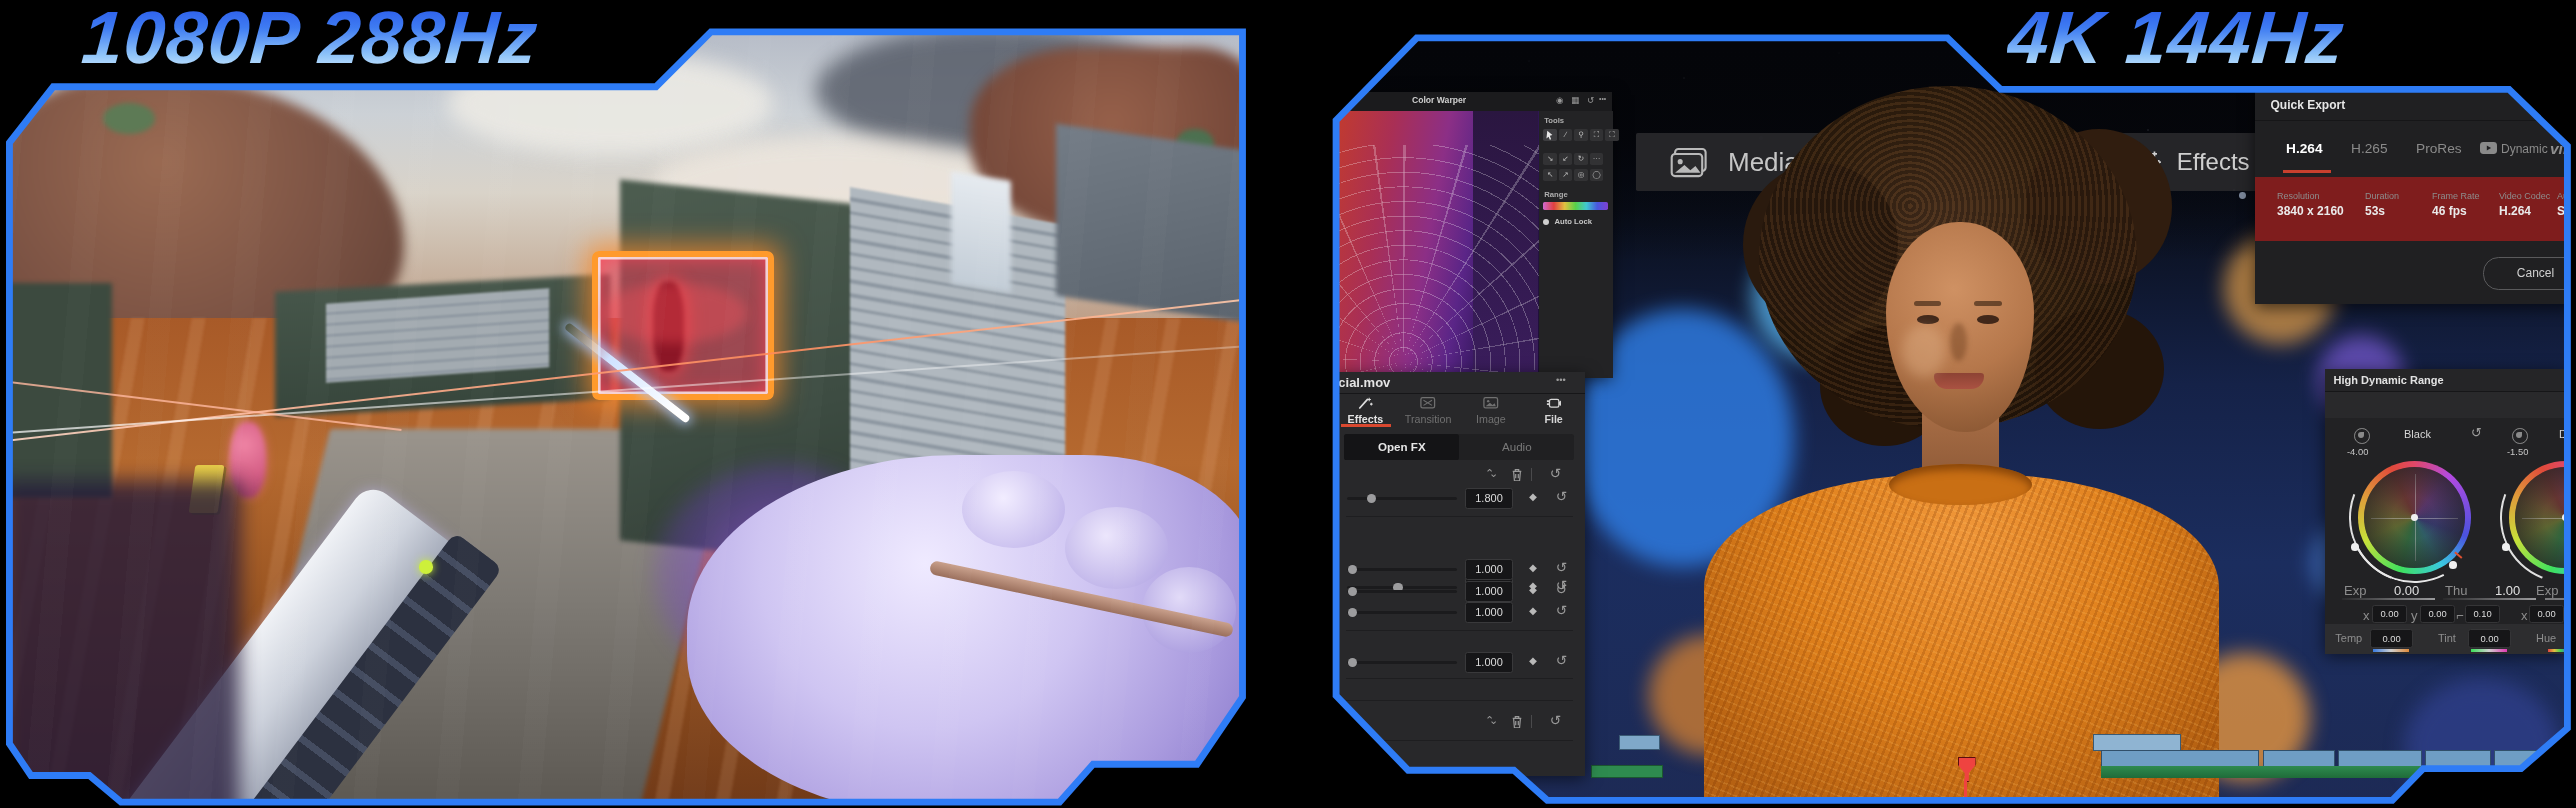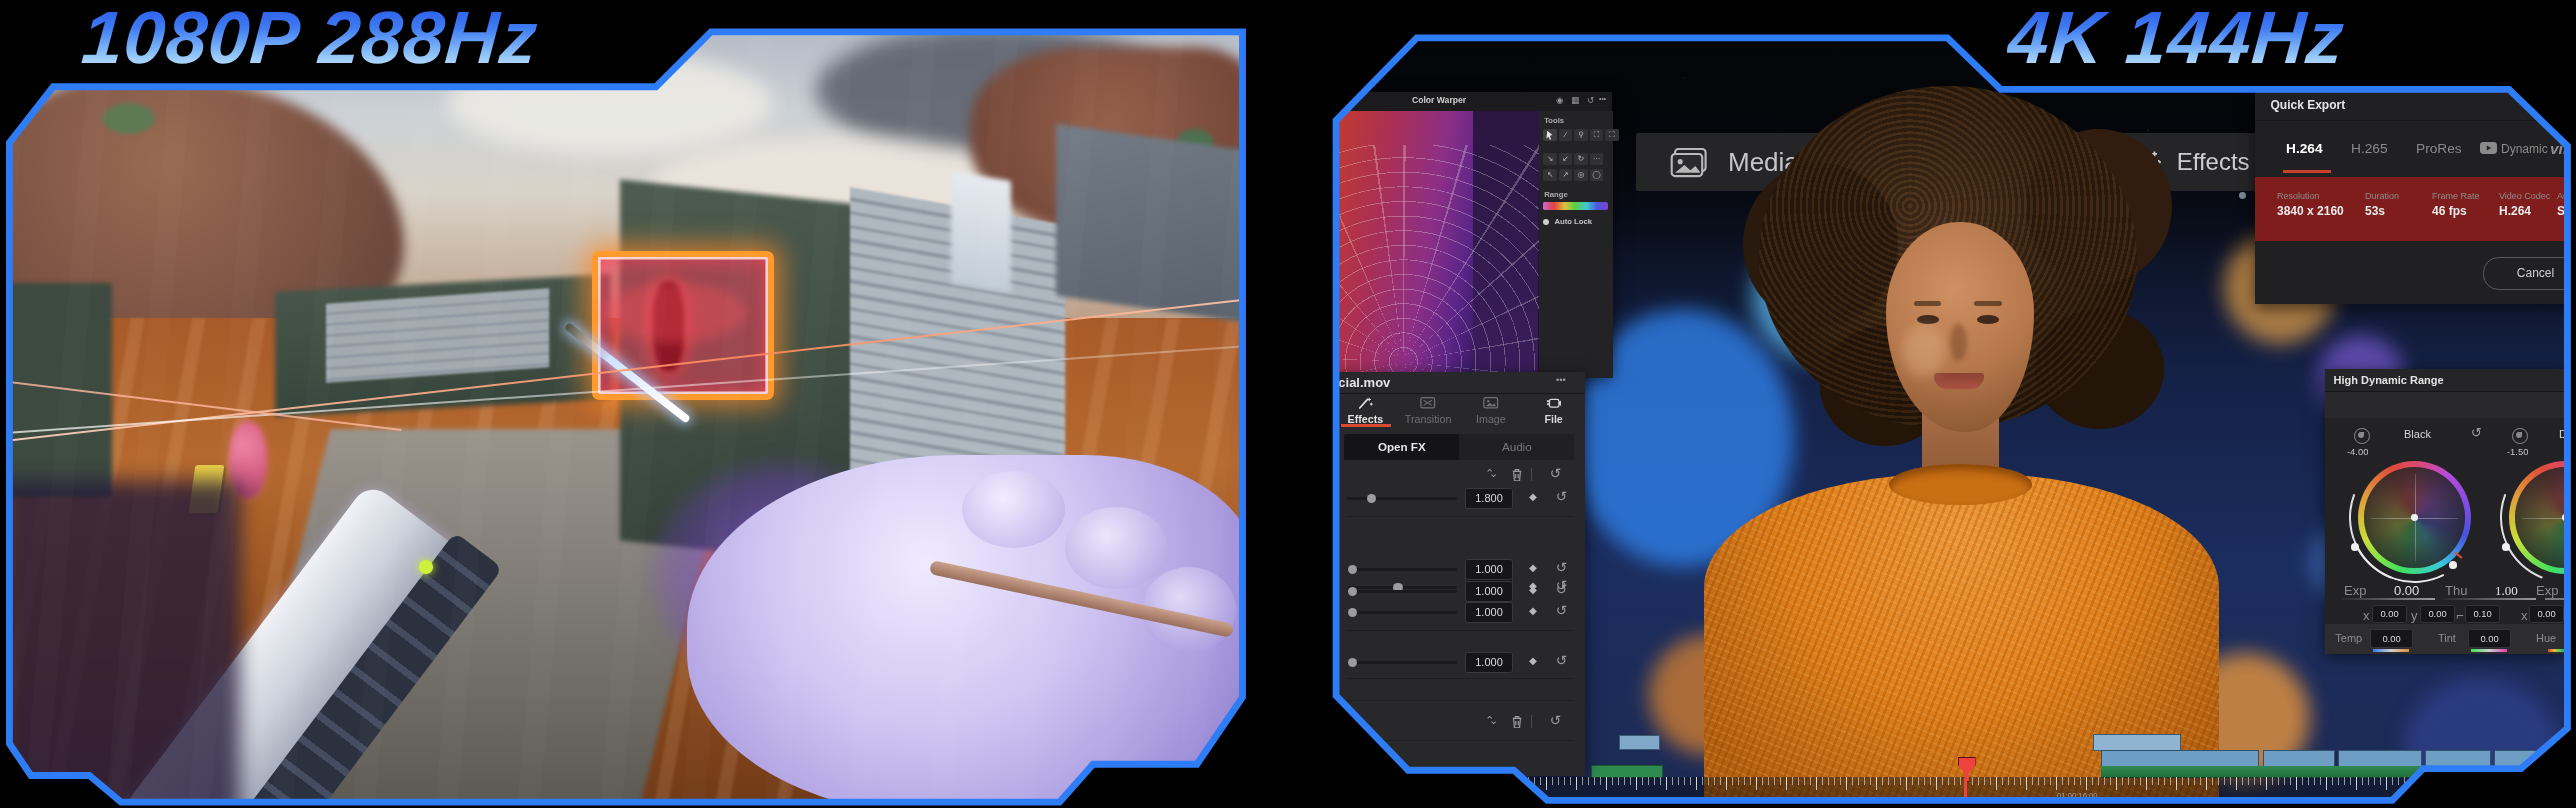--- a/index.html
+++ b/index.html
@@ -461,21 +461,21 @@
               <div class="cross-h"></div>
               <div class="cdot"></div>
             </div>
           <div class="arc" style="border-left-color:#e0e0e0;transform:rotate(-24deg);"></div>
           <div class="abs round" style="left:-6.9px;top:82px;width:7.7px;height:7.7px;background:#f0f0f0;"></div>
         </div>
 
         <span class="hlab" style="left:19px;top:165px;">Exp</span>
         <span class="hlab" style="left:69px;top:165px;color:#e0e0e0;">0.00</span>
         <span class="hlab" style="left:120px;top:165px;">Thu</span>
-        <span class="hlab" style="left:170px;top:165px;color:#e0e0e0;font-family:Liberation Serif, serif;">1.00</span>
+        <span class="hlab" style="left:170px;top:165px;color:#e0e0e0;">1.00</span>
         <span class="hlab" style="left:211px;top:165px;">Exp</span>
         <div class="abs" style="left:17px;top:180px;width:93px;height:1.7px;background:linear-gradient(90deg,#2a2a2c,#9a9a9c);"></div>
         <div class="abs" style="left:118px;top:180px;width:93px;height:1.7px;background:linear-gradient(90deg,#2a2a2c,#9a9a9c);"></div>
         <div class="abs" style="left:220px;top:180px;width:22px;height:1.7px;background:#7a7a7c;"></div>
 
         <span class="hlab" style="left:38px;top:190px;">x</span>
         <div class="hbox" style="left:47px;top:187px;width:33px;">0.00</div>
         <span class="hlab" style="left:86px;top:190px;">y</span>
         <div class="hbox" style="left:95px;top:187px;width:33px;">0.00</div>
         <span class="hlab" style="left:131px;top:190px;">⌐</span>
@@ -491,28 +491,20 @@
         <div class="abs" style="left:48px;top:25px;width:36px;height:2.6px;background:linear-gradient(90deg,#3a7be0,#cfcfcf,#e08a3a);"></div>
         <span class="hlab" style="left:113px;top:7.7px;font-size:11px;">Tint</span>
         <div class="hbox" style="left:143px;top:5.2px;width:41px;height:17px;line-height:17px;">0.00</div>
         <div class="abs" style="left:146px;top:25px;width:36px;height:2.6px;background:linear-gradient(90deg,#3ae05a,#cfcfcf,#e03ab4);"></div>
         <span class="hlab" style="left:211px;top:7.7px;font-size:11px;">Hue</span>
         <div class="hbox" style="left:239px;top:5.2px;width:41px;height:17px;line-height:17px;">0.00</div>
         <div class="abs" style="left:223px;top:25px;width:19px;height:2.6px;background:linear-gradient(90deg,#e04040,#e0c040,#40d050,#4068e0);"></div>
       </div>
     </div>
 
-    <div class="abs" style="left:1336px;top:777px;width:1231px;height:24px;background:rgba(8,10,14,.45);">
-      <div class="ticklayer" style="height:7.7px;opacity:.8;
-        background:repeating-linear-gradient(90deg,rgba(205,212,222,.85) 0 0.9px,transparent 0.9px 6px);"></div>
-      <div class="ticklayer" style="height:13px;opacity:.9;
-        background:repeating-linear-gradient(90deg,rgba(225,230,238,.95) 0 0.9px,transparent 0.9px 30px);"></div>
-      <span class="abs" style="left:721px;top:13.7px;font-size:7.7px;color:#9aa4b2;">01:00:16:00</span>
-      <span class="abs" style="left:1135px;top:13.7px;font-size:7.7px;color:#9aa4b2;">01:00:18:00</span>
-    </div>
     <div class="abs" style="left:1958px;top:757px;width:15.5px;height:52px;">
       <div class="abs" style="left:0;top:0;width:15.5px;height:23px;background:#ef4340;border:1.3px solid #5a0d0d;
         clip-path:polygon(0% 0%,100% 0%,100% 32%,62% 64%,62% 100%,38% 100%,38% 64%,0% 32%);"></div>
       <div class="abs" style="left:6px;top:22px;width:2.6px;height:29px;background:#ef4340;"></div>
     </div>
     <div class="abs" style="left:2562px;top:732px;width:2.6px;height:46px;background:#e03c34;"></div>
   </div>
 
   <svg id="frame-svg" width="2576" height="809" viewBox="0 0 3000 942">
     <path d="M62 101 L764 101 L828 37 L1447 37 L1447 812 L1394 890 L1273 890 L1234 934 L141 934 L104 903 L36 903 L11 866 L11 166 Z" fill="none" stroke="#2e7cf6" stroke-width="8" stroke-linejoin="miter"></path>

